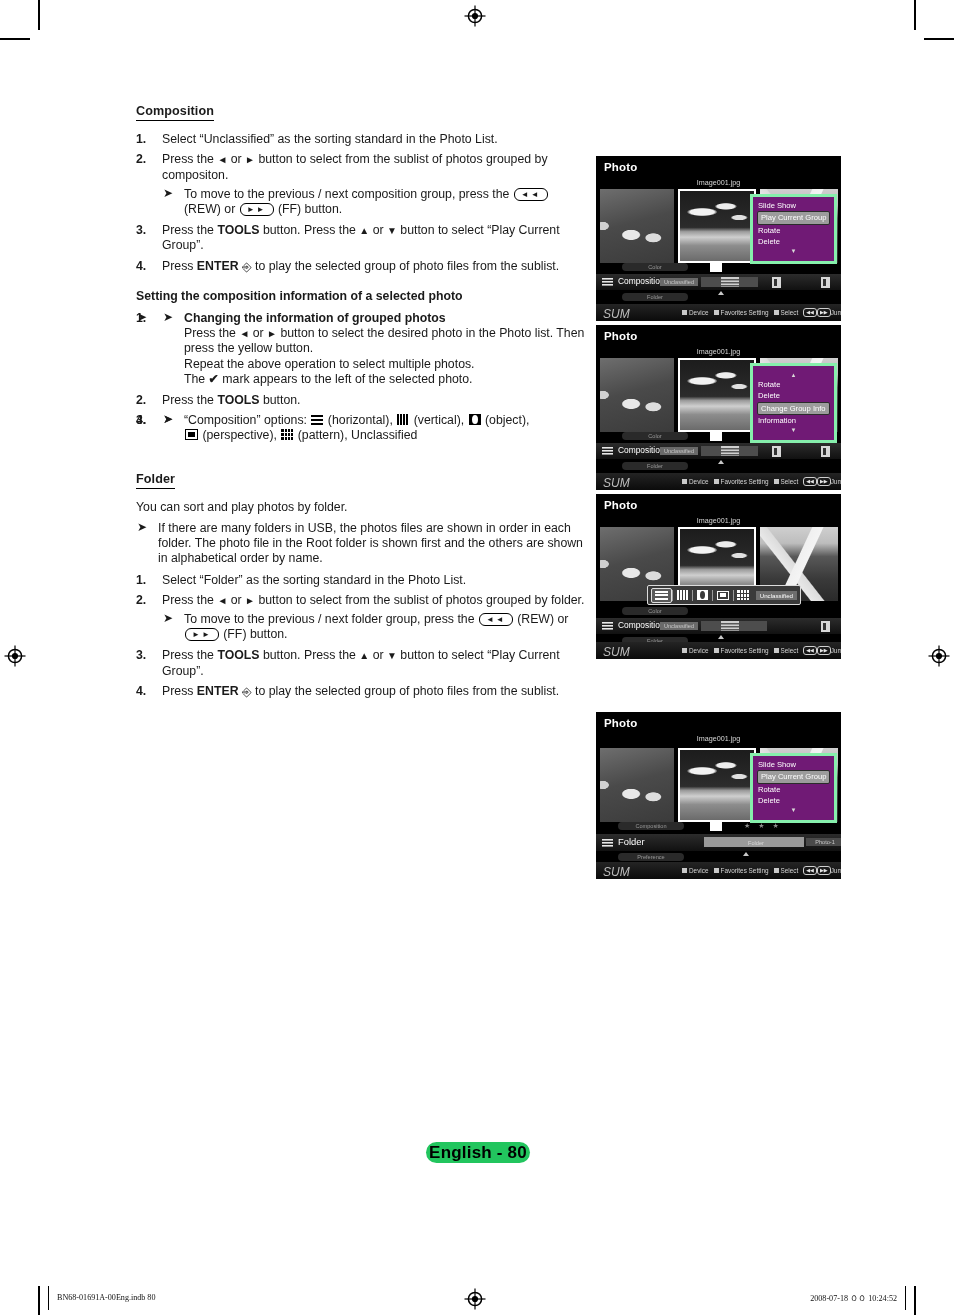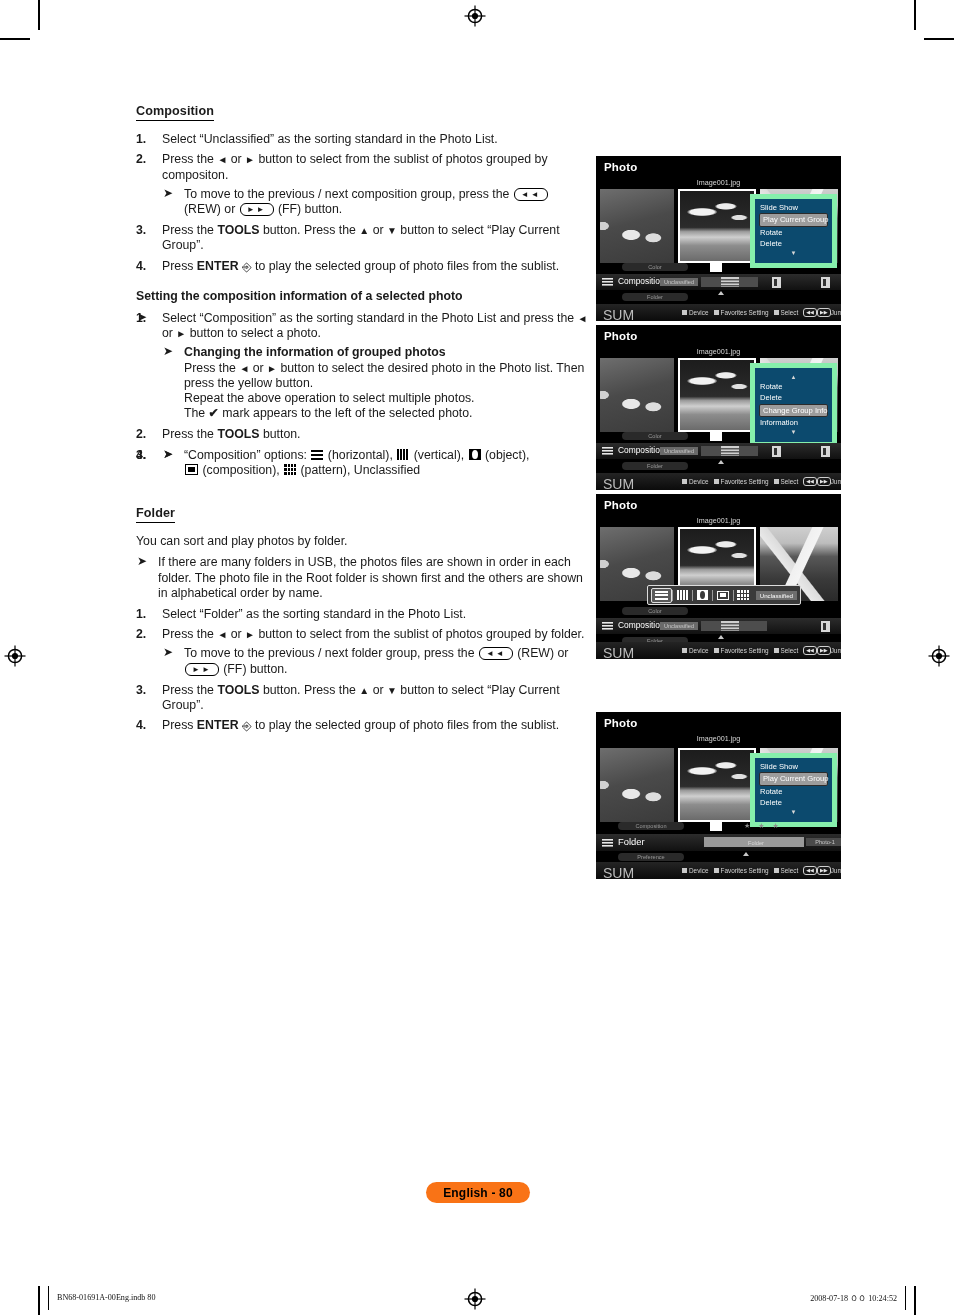--- a/index.html
+++ b/index.html
@@ -135,22 +135,22 @@
       linear-gradient(#cfcfcf 0%, #bdbdbd 22%, #585858 40%, #3a3a3a 70%, #2a2a2a 100%);
   }
   .thumb.sel { border:2.5px solid #fff; box-sizing:border-box; }
 
   .sel-tab {
     position:absolute; width:12px; height:9px; background:#fff;
   }
 
   
   .tools-menu {
-    position:absolute; background:#0c4a6e;
-    border:5px solid #86efac; box-sizing:border-box;
+    position:absolute; background:#701a75;
+    border:3px solid #86efac; box-sizing:border-box;
     padding:3px 0 7px 0;
   }
   .tools-menu .mi {
     color:#fff; font-size:7.6px; line-height:11.4px;
     padding:0 5px; white-space:nowrap;
   }
   .tools-menu .mi.hl {
     background:#9c9c9c; border:1.1px solid #2b2b2b;
     border-radius:2px; margin:0 4px; padding:0 3px;
   }
@@ -245,37 +245,37 @@
     border-left:3px solid transparent; border-right:3px solid transparent;
     border-bottom:4px solid #c8c8c8;
   }
   .stars { position:absolute; color:#8e8e8e; font-size:7px; letter-spacing:3px; }
 
   
   .helpbar {
     position:absolute; left:0; width:245px; height:17px;
     background:linear-gradient(#242424, #0b0b0b);
   }
-  .sum { position:absolute; left:7px; top:3px; color:#bdbdbd; font-size:14px; }
+  .sum { position:absolute; left:7px; top:3px; color:#bdbdbd; font-size:12px;font-style:italic; }
   .help-items {
     position:absolute; left:86px; top:4px; right:4px;
     display:flex; align-items:center; gap:5px;
     color:#d5d5d5; font-size:6.4px; white-space:nowrap;
   }
   .sq { display:inline-block; width:5px; height:5px; background:#c9c9c9;
         margin-right:2px; vertical-align:0px; }
   .rk { display:inline-block; border:1px solid #cfcfcf; border-radius:3px;
         color:#e6e6e6; font-size:5px; padding:0 2px; line-height:7px;
         vertical-align:1px; }
 
   
   #pagepill {
-    position:absolute; left:426px; top:1182px;
-    width:104px; height:21px; background:#f97316; border-radius:11px;
-    color:#000; font-size:12px; font-weight:bold;
+    position:absolute; left:426px; top:1142px;
+    width:104px; height:21px; background:#22c55e; border-radius:11px;
+    color:#000; font-size:17px; font-weight:bold;
     display:flex; align-items:center; justify-content:center;
     letter-spacing:.2px;
   }
 
   
   .meta { position:absolute; font-size:8.1px; color:#111;
           font-family:"Liberation Serif", serif; }
   #meta-left { left:57px; top:1293px; }
   #meta-right { right:57px; top:1293px; }
   .meta-rule { position:absolute; width:1px; height:24px; background:#000; top:1286px; }
@@ -359,21 +359,20 @@
     <div class="h-sub">Setting the composition information of a selected photo</div>
     <ul class="notes">
       <li>
         <span class="bullet">➤</span>
       </li>
     </ul>
 
     <ol class="steps">
       <li>
         <span class="num">1.</span>
-        <span><span>Select “Composition” as the sorting standard in the Photo List and press the </span><span class="tri">◄</span><span> or </span><span class="tri">►</span><span> button to select a photo.</span></span>
         <ul class="notes sub-notes">
           <li>
             <span class="bullet">➤</span>
             <span class="subhead">Changing the information of grouped photos</span><br>
             <span>Press the </span><span class="tri">◄</span><span> or </span><span class="tri">►</span><span> button to select the desired photo in the Photo list. Then press the yellow button.</span><br>
             <span>Repeat the above operation to select multiple photos.</span><br>
             <span>The </span><span class="chk">✔</span><span> mark appears to the left of the selected photo.</span>
           </li>
         </ul>
       </li>
@@ -385,21 +384,21 @@
         <span class="num">3.</span>
       </li>
       <li>
         <span class="num">4.</span>
         <ul class="notes">
           <li>
             <span class="bullet">➤</span>
           </li>
           <li>
             <span class="bullet">➤</span>
-            <span>“Composition” options: </span><span class="cglyph cg-horiz"></span><span> (horizontal), </span><span class="cglyph cg-vert"></span><span> (vertical), </span><span class="cglyph cg-object"></span><span> (object), </span><br><span class="cglyph cg-persp"></span><span> (composition), </span><span class="cglyph cg-pattern"></span><span> (pattern), Unclassified</span>
+            <span>“Composition” options: </span><span class="cglyph cg-horiz"></span><span> (horizontal), </span><span class="cglyph cg-vert"></span><span> (vertical), </span><span class="cglyph cg-object"></span><span> (object), </span><br><span class="cglyph cg-persp"></span><span> (perspective), </span><span class="cglyph cg-pattern"></span><span> (pattern), Unclassified</span>
           </li>
         </ul>
       </li>
     </ol>
 
     
     <div class="h-sect" style="margin-top:22px;">Folder</div>
     <p class="lead">You can sort and play photos by folder.</p>
     <ul class="notes">
       <li>

